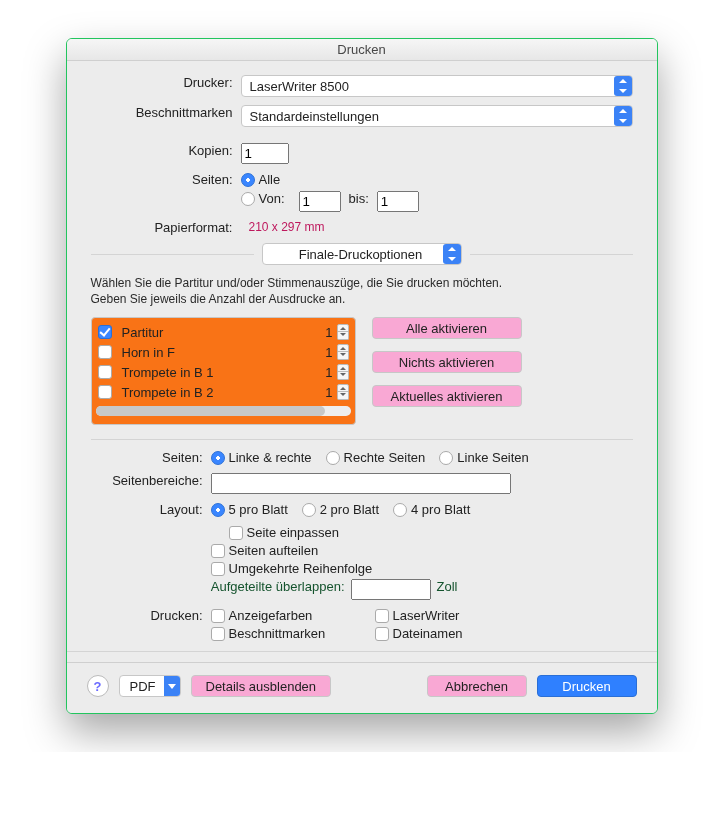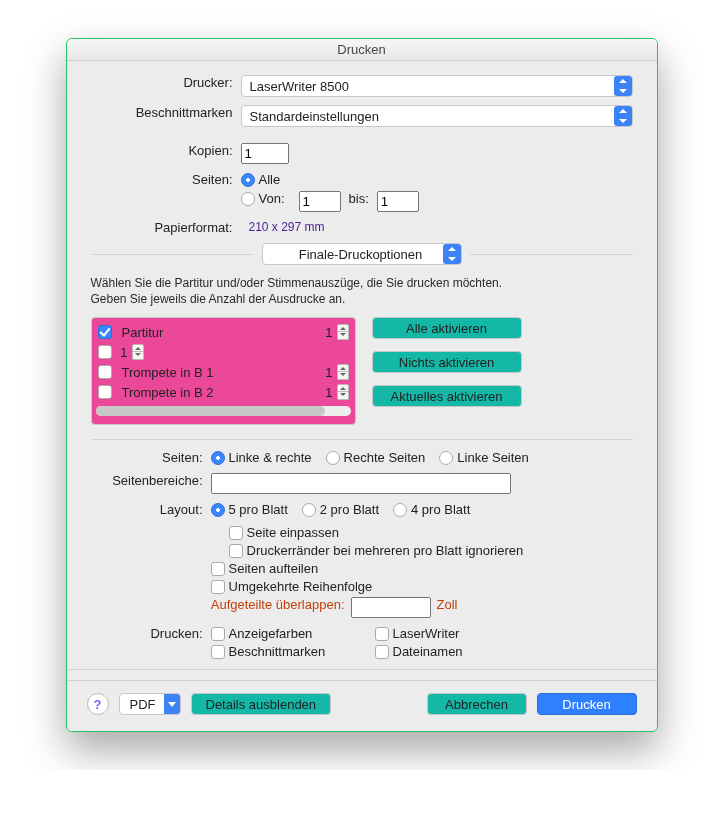--- a/index.html
+++ b/index.html
@@ -79,34 +79,34 @@
   .radio { border-radius: 50%; }
   .check { border-radius: 3px; }
   .radio.on { border-color: #2a6fd6; background: radial-gradient(circle at center,#fff 0 2px,#3a86ff 2px 7px); }
   .check.on { background: #3a86ff; border-color: #2a6fd6; }
   .check.on::after {
     content: ""; display:block; width:4px; height:8px;
     border: solid #fff; border-width: 0 2px 2px 0;
     transform: rotate(40deg); margin: 0 0 0 3px;
   }
   .btn {
-    background: #14b8a6;
+    background: #f9a8d4;
     border: 1px solid #c7c7c7;
     border-radius: 4px;
     height: 22px;
     padding: 0 14px;
     font-size: 13px;
     cursor: pointer;
     display: inline-flex;
     align-items: center;
     justify-content: center;
   }
   .btn.primary { background: #2f80ff; color: #fff; border-color: #2a6fd6; }
   .listbox {
-    background: #ec4899;
+    background: #f97316;
     border: 1px solid #c7c7c7;
     border-radius: 4px;
     padding: 4px 4px 8px 4px;
     width: 265px;
   }
   .li-row { display:flex; align-items:center; height:20px; padding:0 2px;}
   .li-row .name{ flex:1; padding-left:6px;}
   .li-row .num{ width:12px; text-align:right;}
   .stepper{ width:12px; margin-left:4px; display:flex; flex-direction:column; }
   .stepper span{
@@ -125,22 +125,22 @@
   .hscroll .thumb{ position:absolute; left:0; top:0; height:10px; width:90%; background:#c8c8c8; border-radius:5px;}
   .side-btns{ margin-left:16px; display:flex; flex-direction:column; gap:12px;}
   .side-btns .btn{ width:150px;}
   .divider{
     height:1px;
     background:#d4d4d4;
     margin:6px 0 10px 0;
   }
   .divider.full{ margin: 10px -24px; }
   .hint{ font-size:12px; color:#2a2a2a; line-height:1.35;}
-  .small-caption{ font-size:12px; color:#4c1d95; margin-left:8px;}
-  .disabled{ color:#c2410c;}
+  .small-caption{ font-size:12px; color:#be185d; margin-left:8px;}
+  .disabled{ color:#14532d;}
   .footer{
     border-top:1px solid #cfcfcf;
     padding:12px 20px 16px 20px;
     display:flex;
     align-items:center;
     gap:10px;
     background:#ececec;
   }
   .help{
     width:22px; height:22px; border-radius:50%;
@@ -240,20 +240,21 @@
               <span class="check on"></span>
               <span class="name">Partitur</span>
               <span class="num">1</span>
               <span class="stepper">
                 <span></span>
                 <span></span>
               </span>
             </div>
             <div class="li-row">
               <span class="check"></span>
+              <span class="name">Horn in F</span>
               <span class="num">1</span>
               <span class="stepper">
                 <span></span>
                 <span></span>
               </span>
             </div>
             <div class="li-row">
               <span class="check"></span>
               <span class="name">Trompete in B 1</span>
               <span class="num">1</span>
@@ -325,28 +326,20 @@
     <div class="row" style="margin-bottom:3px">
       <div class="lbl2"></div>
       <div style="width:18px"></div>
       <label class="opt">
           <span class="check"></span>
           <span>Seite einpassen</span>
         </label>
     </div>
     <div class="row" style="margin-bottom:3px">
       <div class="lbl2"></div>
-      <div style="width:18px"></div>
-      <label class="opt">
-          <span class="check"></span>
-          <span>Druckerränder bei mehreren pro Blatt ignorieren</span>
-        </label>
-    </div>
-    <div class="row" style="margin-bottom:3px">
-      <div class="lbl2"></div>
       <label class="opt">
           <span class="check"></span>
           <span>Seiten aufteilen</span>
         </label>
     </div>
     <div class="row" style="margin-bottom:3px">
       <div class="lbl2"></div>
       <label class="opt">
           <span class="check"></span>
           <span>Umgekehrte Reihenfolge</span>

